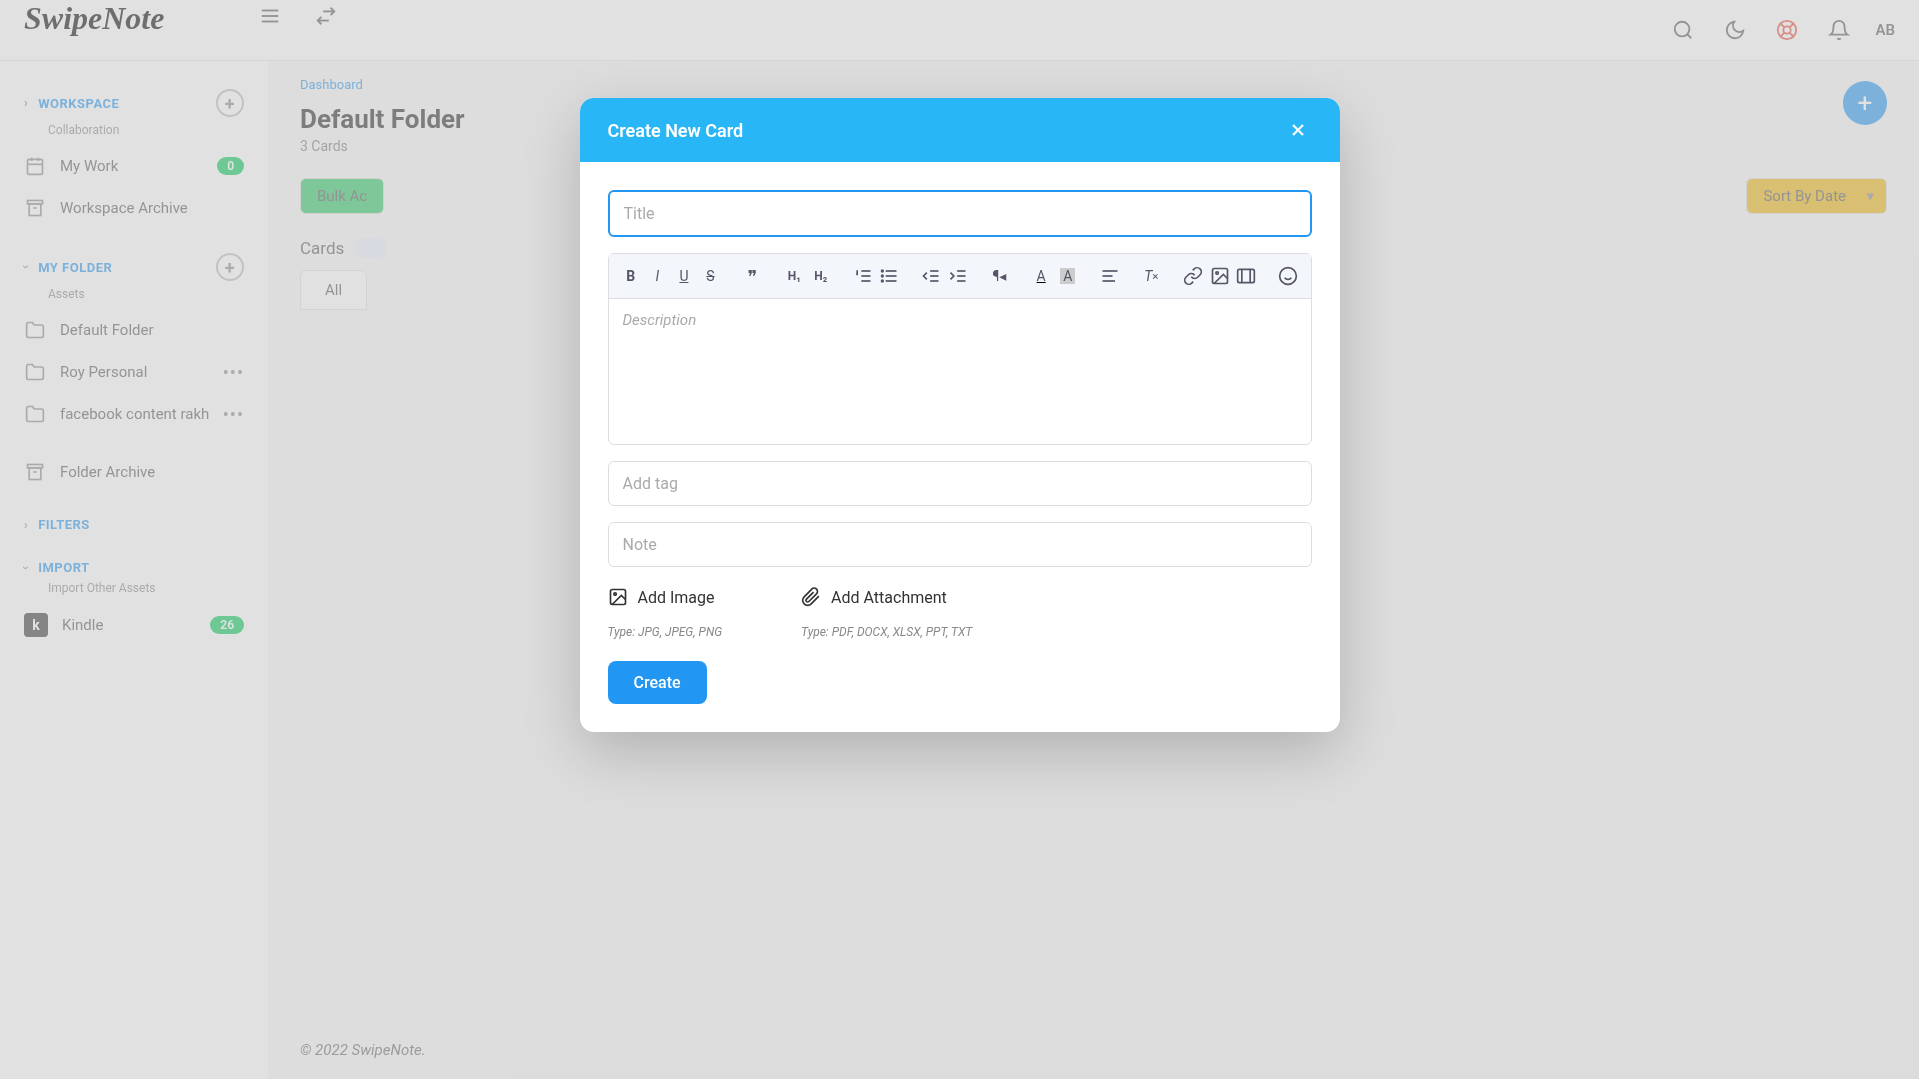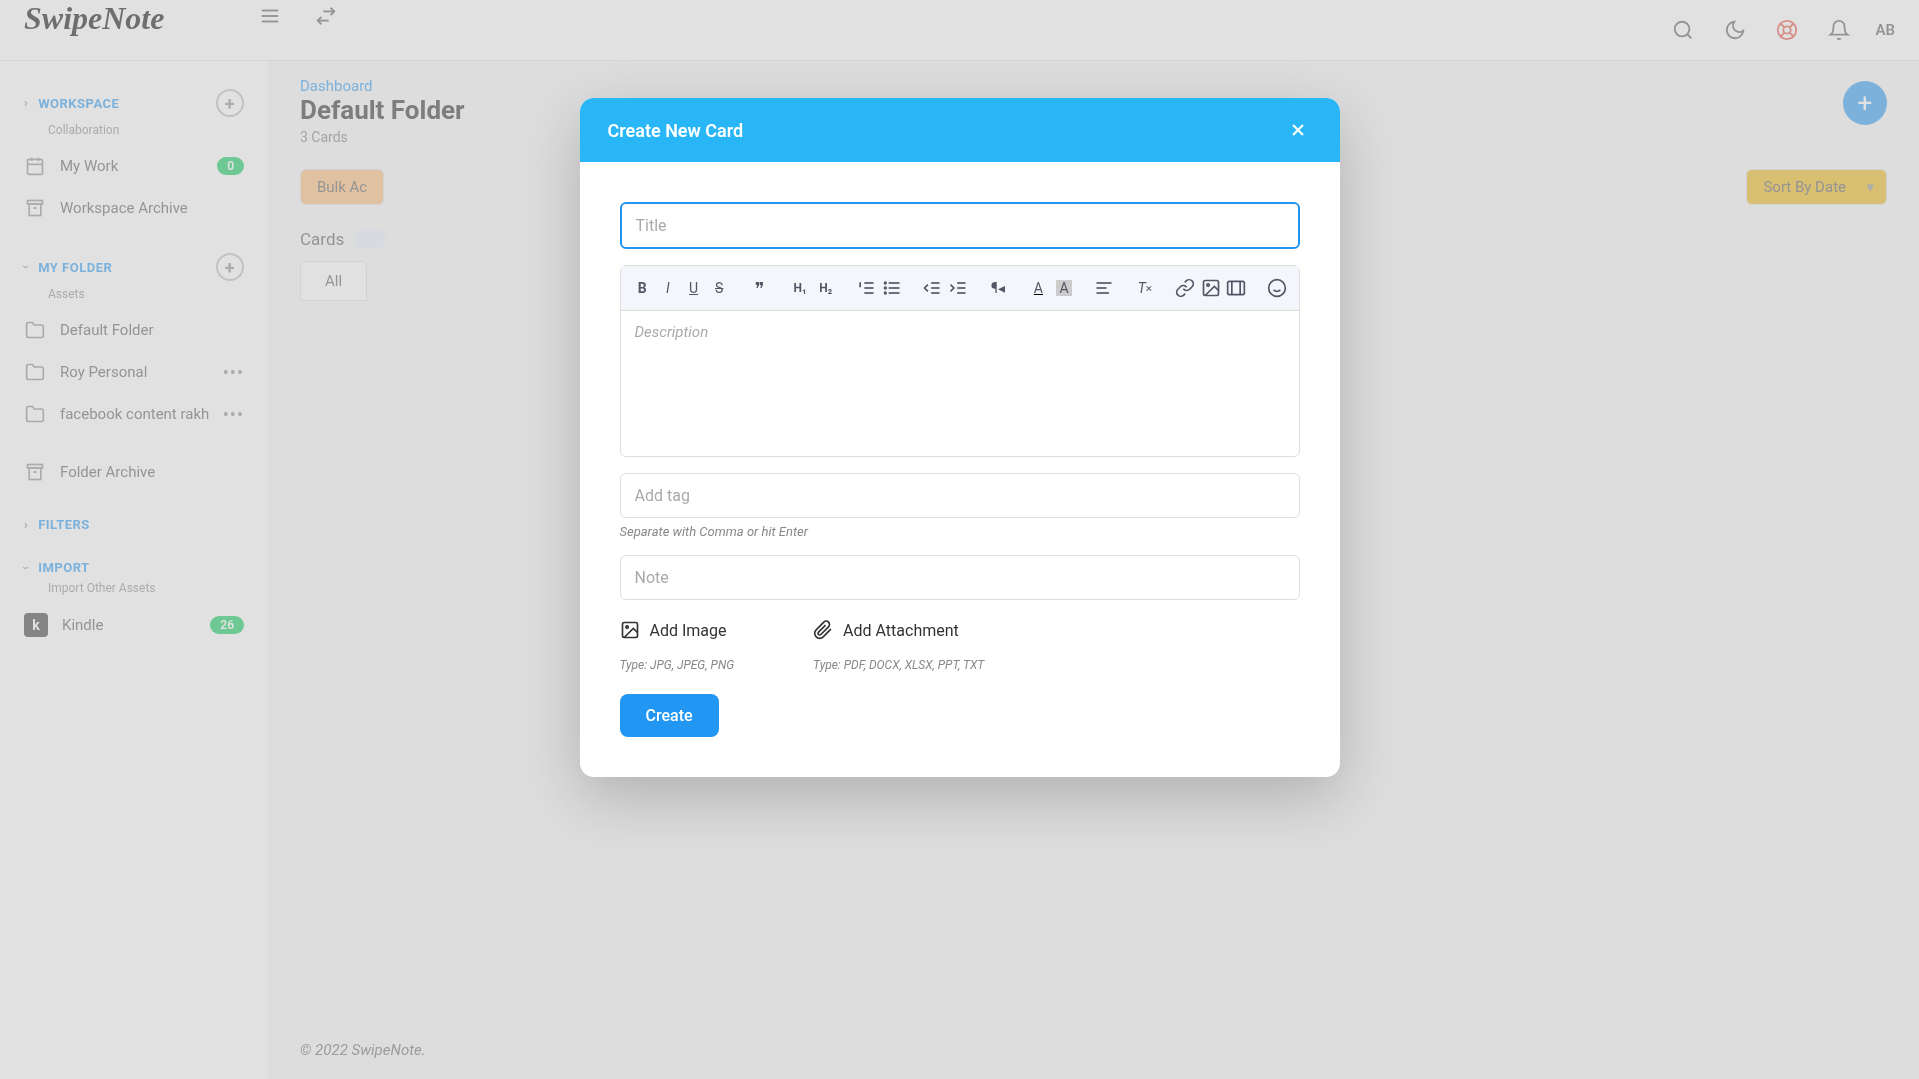--- a/index.html
+++ b/index.html
@@ -24,43 +24,43 @@
 
 .sidebar-item { display: flex; align-items: center; padding: 10px 24px; cursor: pointer; color: #555; font-size: 15px; }
 .sidebar-item-icon { width: 22px; height: 22px; margin-right: 14px; display: flex; align-items: center; justify-content: center; color: #888; }
 .badge { margin-left: auto; background: #00c853; color: #fff; border-radius: 12px; font-size: 12px; font-weight: 600; padding: 2px 10px; min-width: 22px; text-align: center; }
 .item-menu { margin-left: auto; color: #888; font-size: 18px; letter-spacing: 1px; }
 
 .kindle-icon { background: #333; color: #fff; border-radius: 4px; width: 24px; height: 24px; font-size: 14px; font-weight: bold; display: flex; align-items: center; justify-content: center; }
 
 
 .main { position: absolute; left: 268px; top: 61px; right: 0; bottom: 0; padding: 16px 32px; }
-.breadcrumb { color: #2196f3; font-size: 15px; margin-bottom: 0; }
+.breadcrumb { color: #2196f3; font-size: 13px; margin-bottom: 12px; }
 .page-title-row { display: flex; align-items: center; }
 .page-title { font-size: 26px; font-weight: 700; color: #222; }
 .fab { position: absolute; top: 20px; right: 32px; width: 44px; height: 44px; background: #2196f3; color: #fff; border-radius: 50%; display: flex; align-items: center; justify-content: center; font-size: 26px; cursor: pointer; }
 .meta-row { font-size: 14px; color: #777; margin-top: 4px; }
 .toolbar-row { display: flex; align-items: center; margin-top: 24px; gap: 12px; }
-.bulk-btn { background: #fdba74; border: 1px solid #ddd; border-radius: 6px; padding: 8px 16px; font-size: 15px; color: #555; cursor: pointer; }
+.bulk-btn { background: #22c55e; border: 1px solid #ddd; border-radius: 6px; padding: 8px 16px; font-size: 15px; color: #555; cursor: pointer; }
 .sort-select { margin-left: auto; background: #eab308; border: 1px solid #ddd; border-radius: 6px; padding: 8px 40px 8px 16px; font-size: 15px; color: #555; cursor: pointer; position: relative; }
 .sort-select::after { content: '▾'; position: absolute; right: 12px; color: #888; }
 .cards-label-row { display: flex; align-items: center; margin-top: 24px; gap: 10px; }
 .cards-label { font-size: 17px; color: #555; }
 .count-pill { background: #e8f0fd; color: #555; border-radius: 12px; padding: 2px 14px; font-size: 14px; }
 .tabs-row { margin-top: 12px; }
 .tab-all { display: inline-block; background: #fff; border: 1px solid #ddd; border-top-left-radius: 6px; border-top-right-radius: 6px; padding: 10px 24px; font-size: 15px; color: #555; cursor: pointer; }
 .footer { position: absolute; bottom: 20px; left: 32px; color: #666; font-size: 15px; font-style: italic; }
 
 
 .overlay { position: absolute; inset: 0; background: rgba(200,200,200,0.55); }
 .modal { position: absolute; left: 50%; top: 98px; transform: translateX(-50%); width: 760px; background: #fff; border-radius: 14px; overflow: hidden; box-shadow: 0 20px 60px rgba(0,0,0,0.2); }
 .modal-header { background: #29b6f6; color: #fff; padding: 18px 28px; display: flex; align-items: center; }
 .modal-title { font-size: 18px; font-weight: 600; }
 .modal-close { margin-left: auto; cursor: pointer; font-size: 20px; width: 28px; height: 28px; display: flex; align-items: center; justify-content: center; }
-.modal-body { padding: 40px; }
+.modal-body { padding: 28px; }
 .title-input { width: 100%; border: 2px solid #2196f3; border-radius: 6px; padding: 12px 14px; font-size: 16px; outline: none; }
 .title-input::placeholder { color: #aaa; }
 
 .editor-wrap { border: 1px solid #ddd; border-radius: 6px; margin-top: 16px; }
 .editor-toolbar { background: #f3f7fb; border-bottom: 1px solid #ddd; padding: 8px 10px; display: flex; align-items: center; gap: 2px; flex-wrap: nowrap; }
 .tb-btn { width: 26px; height: 28px; display: flex; align-items: center; justify-content: center; color: #556; cursor: pointer; font-size: 14px; border-radius: 3px; }
 .tb-sep { width: 14px; }
 .editor-area { min-height: 145px; padding: 12px 14px; color: #aaa; font-style: italic; font-size: 15px; }
 
 .tag-input, .note-input { width: 100%; border: 1px solid #ddd; border-radius: 6px; padding: 12px 14px; font-size: 16px; margin-top: 16px; outline: none; }
@@ -384,21 +384,20 @@
               <path d="M8 14s1.5 2 4 2 4-2 4-2"></path>
               <line x1="9" y1="9" x2="9.01" y2="9"></line>
               <line x1="15" y1="9" x2="15.01" y2="9"></line>
             </svg>
           </div>
       </div>
       <div class="editor-area">Description</div>
     </div>
 
     <input class="tag-input" placeholder="Add tag" style="">
-    <div class="hint">Separate with Comma or hit Enter</div>
 
     <input class="note-input" placeholder="Note" style="">
 
     <div class="attach-row">
       <div class="attach-col">
         <div class="attach-btn">
           <svg viewBox="0 0 24 24" fill="none" stroke="currentColor" stroke-width="2">
               <rect x="3" y="3" width="18" height="18" rx="2"></rect>
               <circle cx="8.5" cy="8.5" r="1.5"></circle>
               <polyline points="21 15 16 10 5 21"></polyline>

